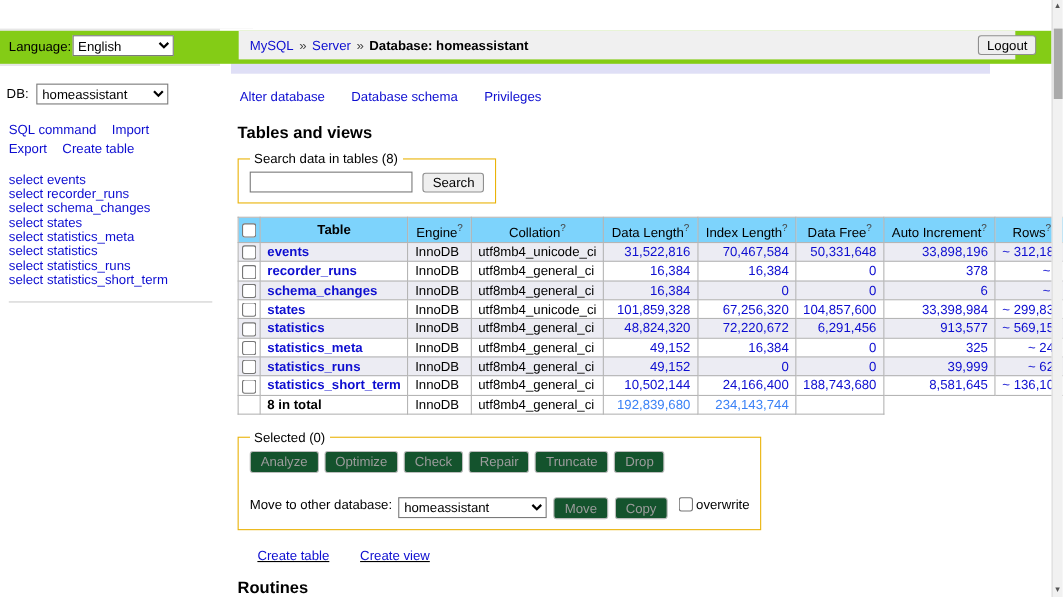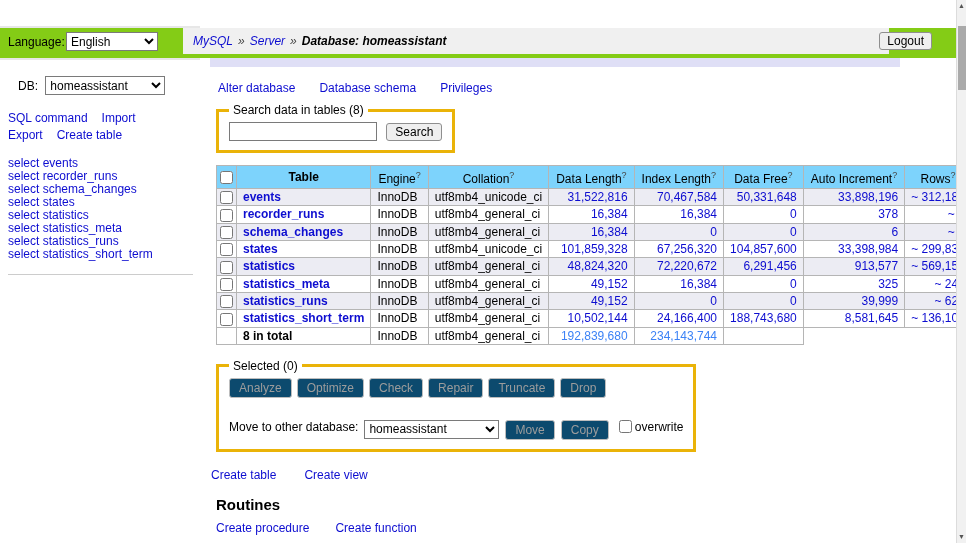--- a/index.html
+++ b/index.html
@@ -1,54 +1,54 @@
 <!DOCTYPE html>
 <html><head>
 <meta charset="utf-8">
 <style>
   *{margin:0;padding:0;box-sizing:border-box;}
   html,body{width:966px;height:543px;overflow:hidden;background:#fff;
     font-family:"Liberation Sans",sans-serif;font-size:12px;color:#000;}
   a{color:#0d0dd0;text-decoration:none;cursor:pointer;}
   button{font-family:"Liberation Sans",sans-serif;font-size:12px;background:#efefef;
     border:1px solid #8f8f8f;border-radius:3px;padding:2px 9px;color:#000;cursor:pointer;}
-  button:disabled{color:#9c9c9c;background:#0c4a6e;border-color:#bdbdbd;}
+  button:disabled{color:#9c9c9c;background:#14532d;border-color:#bdbdbd;}
   select,input[type=text]{font-family:"Liberation Sans",sans-serif;font-size:12px;
     border:1px solid #7a7a7a;background:#fff;height:19px;}
   input[type=checkbox]{vertical-align:middle;}
 
   
   .topbar{position:absolute;left:0;top:0;width:956px;height:30px;background:#84cc16;z-index:2;margin-top:28px;}
   .lang-label{position:absolute;left:8px;top:7px;}
   .lang-select{position:absolute;left:66px;top:4px;width:92px;}
-  .breadcrumb{position:absolute;left:183px;top:0;width:706px;height:26px;background:#f0f0f0;
-    line-height:26px;padding-left:10px;white-space:nowrap;font-style:italic;}
+  .breadcrumb{position:absolute;left:217px;top:0;width:706px;height:26px;background:#f0f0f0;
+    line-height:26px;padding-left:10px;white-space:nowrap;}
   .breadcrumb .sep{color:#444;margin:0 5px;}
   .breadcrumb .current{font-weight:bold;color:#000;}
-  .logout-btn{position:absolute;right:24px;top:4px;padding:1px 7px;}
+  .logout-btn{position:absolute;right:14px;top:4px;padding:1px 7px;}
 
   
   .sidebar{position:absolute;left:0;top:26px;width:200px;bottom:0;background:#fff;}
   .app-header{background:#e7e7e7;padding:8px 12px;height:34px;width:230px;}
   .app-name{font-style:italic;font-weight:bold;font-size:16px;color:#7d7d7d;}
   .app-version{font-size:11px;color:#7d7d7d;margin-left:6px;}
-  .db-row{margin:16px 0 0 18px;}
+  .db-row{margin:16px 0 0 6px;}
   .db-row select{width:120px;margin-left:4px;}
   .ops{margin:15px 0 0 8px;line-height:17px;}
   .ops a{margin-right:14px;}
   .table-links{margin:13px 0 0 8px;padding-bottom:13px;border-bottom:1px solid #ccc;width:185px;}
   .table-links a{display:block;line-height:13px;}
 
   
   .main{position:absolute;left:200px;top:26px;width:756px;bottom:0;padding-left:10px;background:#fff;}
   .page-title{margin-top:6px;width:690px;background:#dfdff6;padding:9px 14px;font-size:15px;color:#222;}
   .actions{margin:14px 0 0 8px;}
   .actions a{margin-right:24px;}
   .section-title{font-size:15px;font-weight:bold;margin:17px 0 0 6px;color:#000;}
-  fieldset{border:3px solid #eab308;margin:8px 0 0 6px;padding:5px 10px 9px;width:max-content;}
+  fieldset{border:1px solid #eab308;margin:8px 0 0 6px;padding:5px 10px 9px;width:max-content;}
   legend{padding:0 4px;}
   .search-input{width:148px;margin-right:6px;}
   .search-btn{padding:1px 8px;}
 
   table{border-collapse:collapse;margin:12px 0 0 6px;}
   th,td{border:1px solid #b5b5b5;padding:1px 6px;line-height:14px;white-space:nowrap;}
   thead th{background:#7dd3fc;font-weight:normal;text-align:center;padding:2px 7px;}
   thead th.col-table{font-weight:bold;}
   sup.help{font-size:9px;}
   sup.help a{color:#444;}
@@ -60,21 +60,21 @@
   tr.total td{background:#fff;}
   tr.total td.name-total{font-weight:bold;}
   tr.total td.num{color:#3b82f6;}
 
   .selected-fieldset{margin-top:14px;}
   .selected-buttons button{margin-right:5px;}
   .move-row{margin-top:22px;display:flex;align-items:flex-start;gap:6px;}
   .move-select{width:135px;}
   .overwrite-wrap{margin-left:4px;display:flex;align-items:center;gap:3px;}
 
-  .create-links{margin:16px 0 0 1px;}
+  .create-links{margin:16px 0 0 24px;text-decoration:underline;}
   .create-links a{margin-right:28px;}
   .routine-links{margin:8px 0 0 6px;}
   .routine-links a{margin-right:26px;}
   .routines-title{margin-top:14px;}
 
   
   .scrollbar{position:absolute;right:0;top:0;width:10px;height:543px;background:#f1f1f1;
     border-left:1px solid #dcdcdc;z-index:3;}
   .scroll-arrow{position:absolute;left:0;width:9px;height:12px;font-size:7px;color:#555;
     text-align:center;line-height:12px;cursor:pointer;}
@@ -107,32 +107,33 @@
   </div>
   <div class="ops">
       <div><a href="#">SQL command</a><a href="#">Import</a></div>
       <div><a href="#">Export</a><a href="#">Create table</a></div>
     </div>
   <div class="table-links">
       <a href="#">select events</a>
       <a href="#">select recorder_runs</a>
       <a href="#">select schema_changes</a>
       <a href="#">select states</a>
+      <a href="#">select statistics_meta</a>
       <a href="#">select statistics</a>
-      <a href="#">select statistics_meta</a>
       <a href="#">select statistics_runs</a>
       <a href="#">select statistics_short_term</a>
     </div>
 </div>
 
 <div class="main">
   <div class="page-title">Database: homeassistant</div>
 
   <div class="actions"><a href="#">Alter database</a><a href="#">Database schema</a><a href="#">Privileges</a></div>
 
+  <div class="section-title">Tables and views</div>
 
   <fieldset>
     <legend>Search data in tables (8)</legend>
     <input type="text" class="search-input" value="" style="">
     <button class="search-btn">Search</button>
   </fieldset>
 
   <table>
     <thead>
       <tr>

